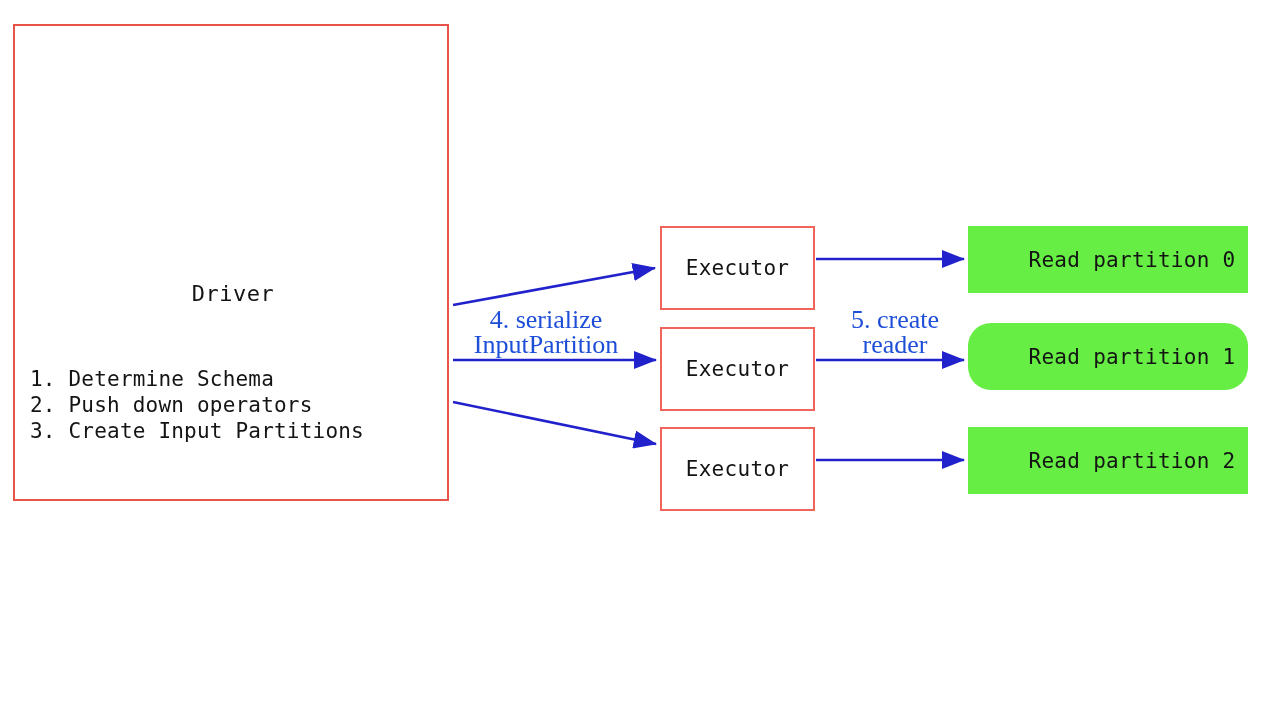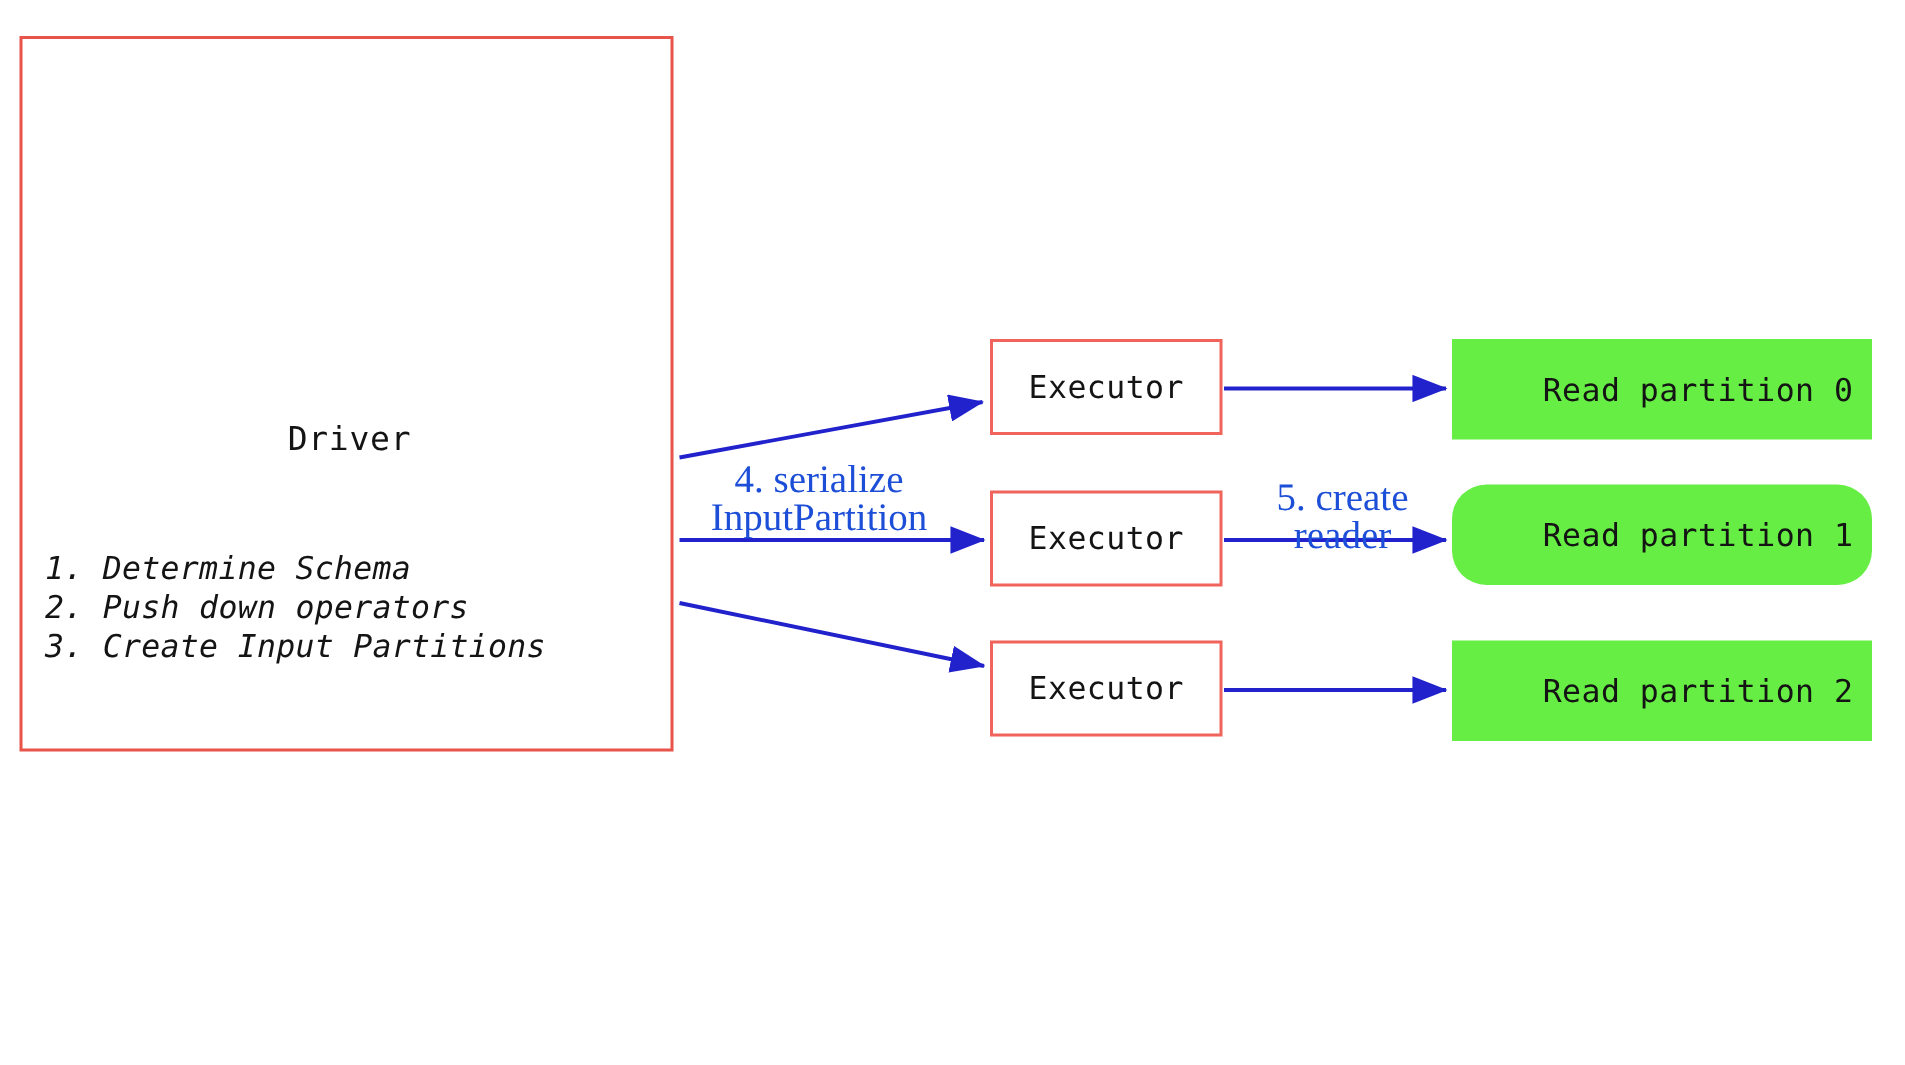--- a/index.html
+++ b/index.html
@@ -48,36 +48,35 @@
     font-size: 22px;
     color: #141414;
     letter-spacing: 0.5px;
     white-space: pre;
   }
   .driver-list {
     position: absolute;
     left: 15px;
     top: 340px;
     width: 420px;
-    font-style: italic;
   }
   .driver-list-item {
     font-family: "DejaVu Sans Mono", "Liberation Mono", monospace;
     font-size: 21px;
     line-height: 26px;
     color: #141414;
     white-space: pre;
     letter-spacing: 0.2px;
   }
 
   
   .executor-box {
     position: absolute;
     width: 155px;
-    height: 64px;
+    height: 84px;
     border: 2.5px solid #f0645c;
     background: #ffffff;
     box-sizing: border-box;
     display: flex;
     align-items: center;
     justify-content: center;
   }
   .executor-label {
     font-family: "DejaVu Sans Mono", "Liberation Mono", monospace;
     font-size: 21px;
@@ -118,21 +117,20 @@
   }
   #label-serialize {
     left: 455px;
     top: 307px;
     width: 182px;
   }
   #label-create-reader {
     left: 826px;
     top: 307px;
     width: 138px;
-    margin-top: 12px;
   }
 </style>
 </head>
 <body>
 
 <div id="canvas">
 
   <svg id="edges" width="1270" height="710" viewBox="0 0 1270 710">
     <defs>
       <marker id="arrowhead" markerWidth="9" markerHeight="7" refX="8.6" refY="3.5" orient="auto" markerUnits="strokeWidth">

